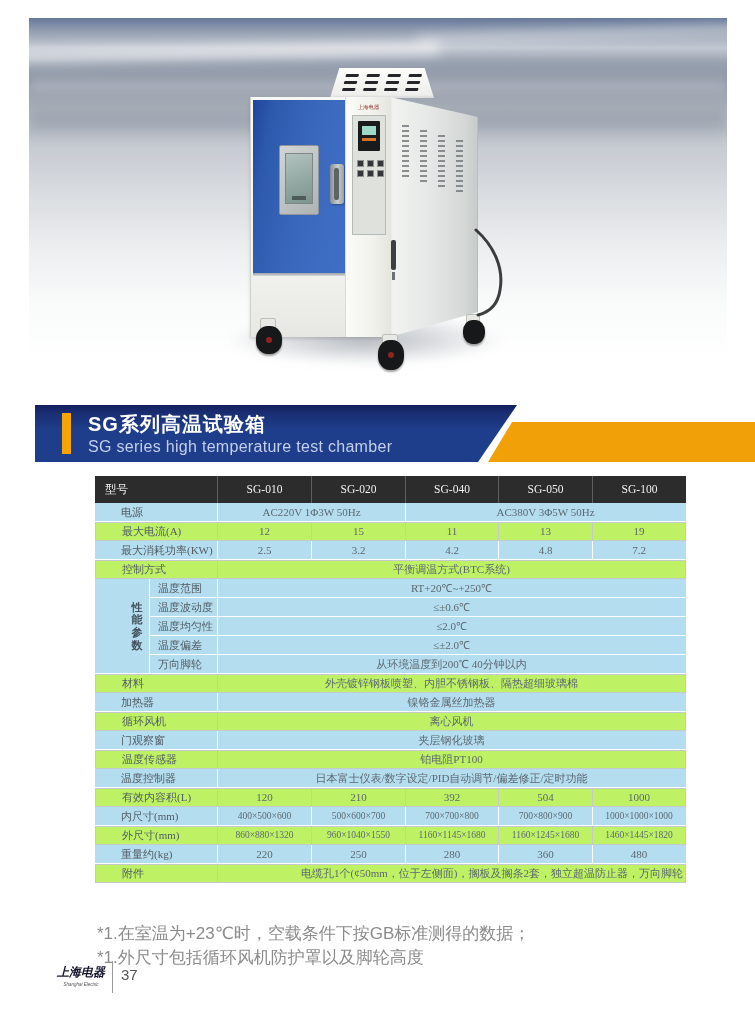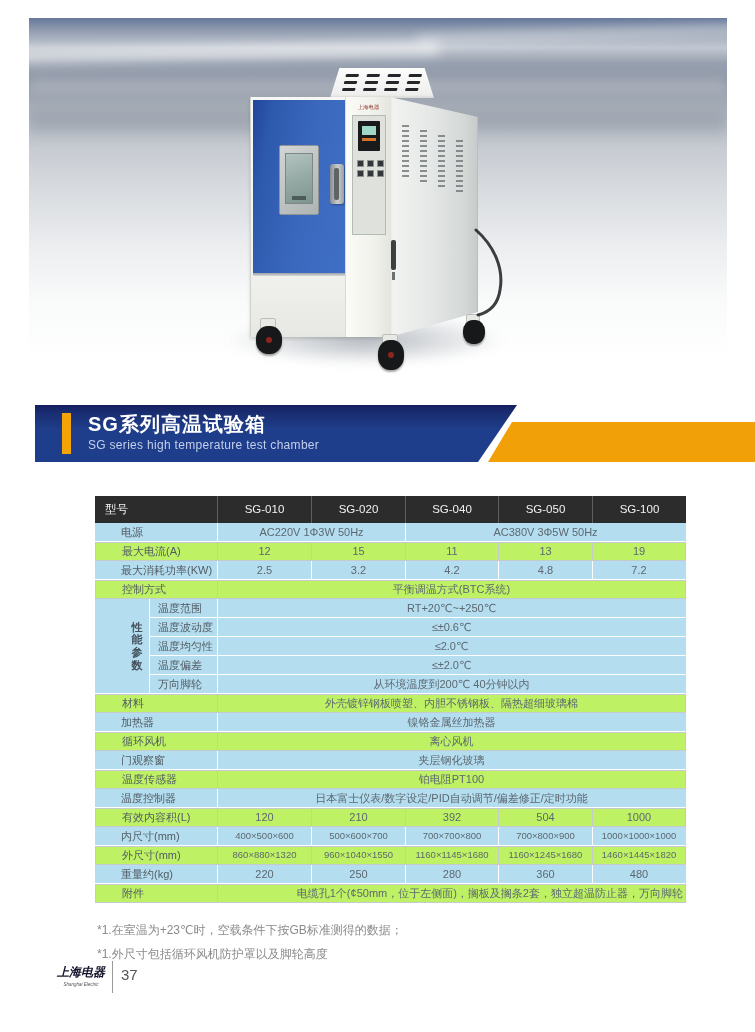--- a/index.html
+++ b/index.html
@@ -82,40 +82,40 @@
 
   
   .banner { position:absolute; left:35px; top:405px; width:720px; height:57px; }
   .banner-orange { position:absolute; left:465px; top:17px; width:275px; height:40px;
                    background:#f1a008; transform:skewX(-31deg); }
   .banner-blue { position:absolute; left:0; top:0; width:520px; height:57px;
                  background:linear-gradient(180deg,#141f5e 0%,#1a2f74 16%,#1e3d8a 42%,#1e3d8a 100%);
                  clip-path:polygon(0 0,482px 0,443px 57px,0 57px); }
   .accentbar { position:absolute; left:27px; top:8px; width:9px; height:41px; background:#f4a407; }
   .btitle { position:absolute; left:53px; top:6px; font-size:20px; font-weight:bold; color:#ffffff; letter-spacing:1px; }
-  .bsub   { position:absolute; left:53px; top:33px; font-size:12px; color:#c3cfeb; letter-spacing:.3px; }
-
-  
-  .spec { position:absolute; left:95px; top:496px; width:591px; border-collapse:separate; border-spacing:0;
-          font-size:11px; color:#5d6870; table-layout:fixed; }
+  .bsub   { position:absolute; left:53px; top:33px; font-size:16px; color:#c3cfeb; letter-spacing:.3px; }
+
+  
+  .spec { position:absolute; left:95px; top:476px; width:591px; border-collapse:separate; border-spacing:0;
+          font-size:11px; color:#5d6870; table-layout:fixed;font-family:Liberation Serif, serif; }
   .spec th, .spec td { font-weight:normal; height:19px; line-height:1.15; padding:1px 2px; text-align:center; overflow:hidden; }
   .spec tr.hdr th { background:#2c2c2c; color:#f2f2f2; height:27px; font-size:11.5px; border-right:1px solid #5f5f5f; }
   .spec tr.hdr th:last-child { border-right:none; }
   .spec tr.hdr th.lab { text-align:left; padding-left:10px; }
   .spec td.lab { text-align:left; padding-left:26px; color:#525c63; }
   .spec td.sub { text-align:left; padding-left:8px; color:#525c63; }
   .spec td.grp { text-align:center; color:#44525c; font-weight:bold;padding-left:32px; }
   .spec tr.w td { background:#bef264; border-right:1px solid #c4cacd; border-bottom:1px solid #c4cacd; border-top:1px solid #c4cacd; }
   .spec tr.w td:first-child { border-left:1px solid #c4cacd; }
   .spec tr.b td { background:#b4ddf0; border-right:1px solid #ffffff; border-bottom:1px solid #ffffff; }
   .spec tr.b td:last-child { border-right:1px solid rgba(255,255,255,0); }
   .spec td.dim { font-size:9.5px; letter-spacing:0; }
   .spec td.ltext { text-align:right; padding-left:14px; }
 
-  .notes { position:absolute; left:97px; font-size:12px; color:#8b8b8b; }
+  .notes { position:absolute; left:97px; font-size:17px; color:#8b8b8b; }
   .note1 { top:922px; } .note2 { top:946px; }
 
   
   .footer { position:absolute; left:0; top:958px; width:755px; height:50px; }
   .flogo { position:absolute; left:53px; top:6px; width:56px; text-align:center; color:#12122a; }
   .flogo .cn { font-size:12px; font-weight:bold; font-style:italic; font-family:"DejaVu Serif","Liberation Serif",serif; white-space:nowrap; }
   .flogo .en { font-size:5px; color:#555; font-style:italic; white-space:nowrap; transform:scale(.9); }
   .fdiv { position:absolute; left:112px; top:3px; width:1px; height:32px; background:#9a9a9a; }
   .fpage { position:absolute; left:121px; top:8px; font-size:15px; color:#555; }
 </style>

